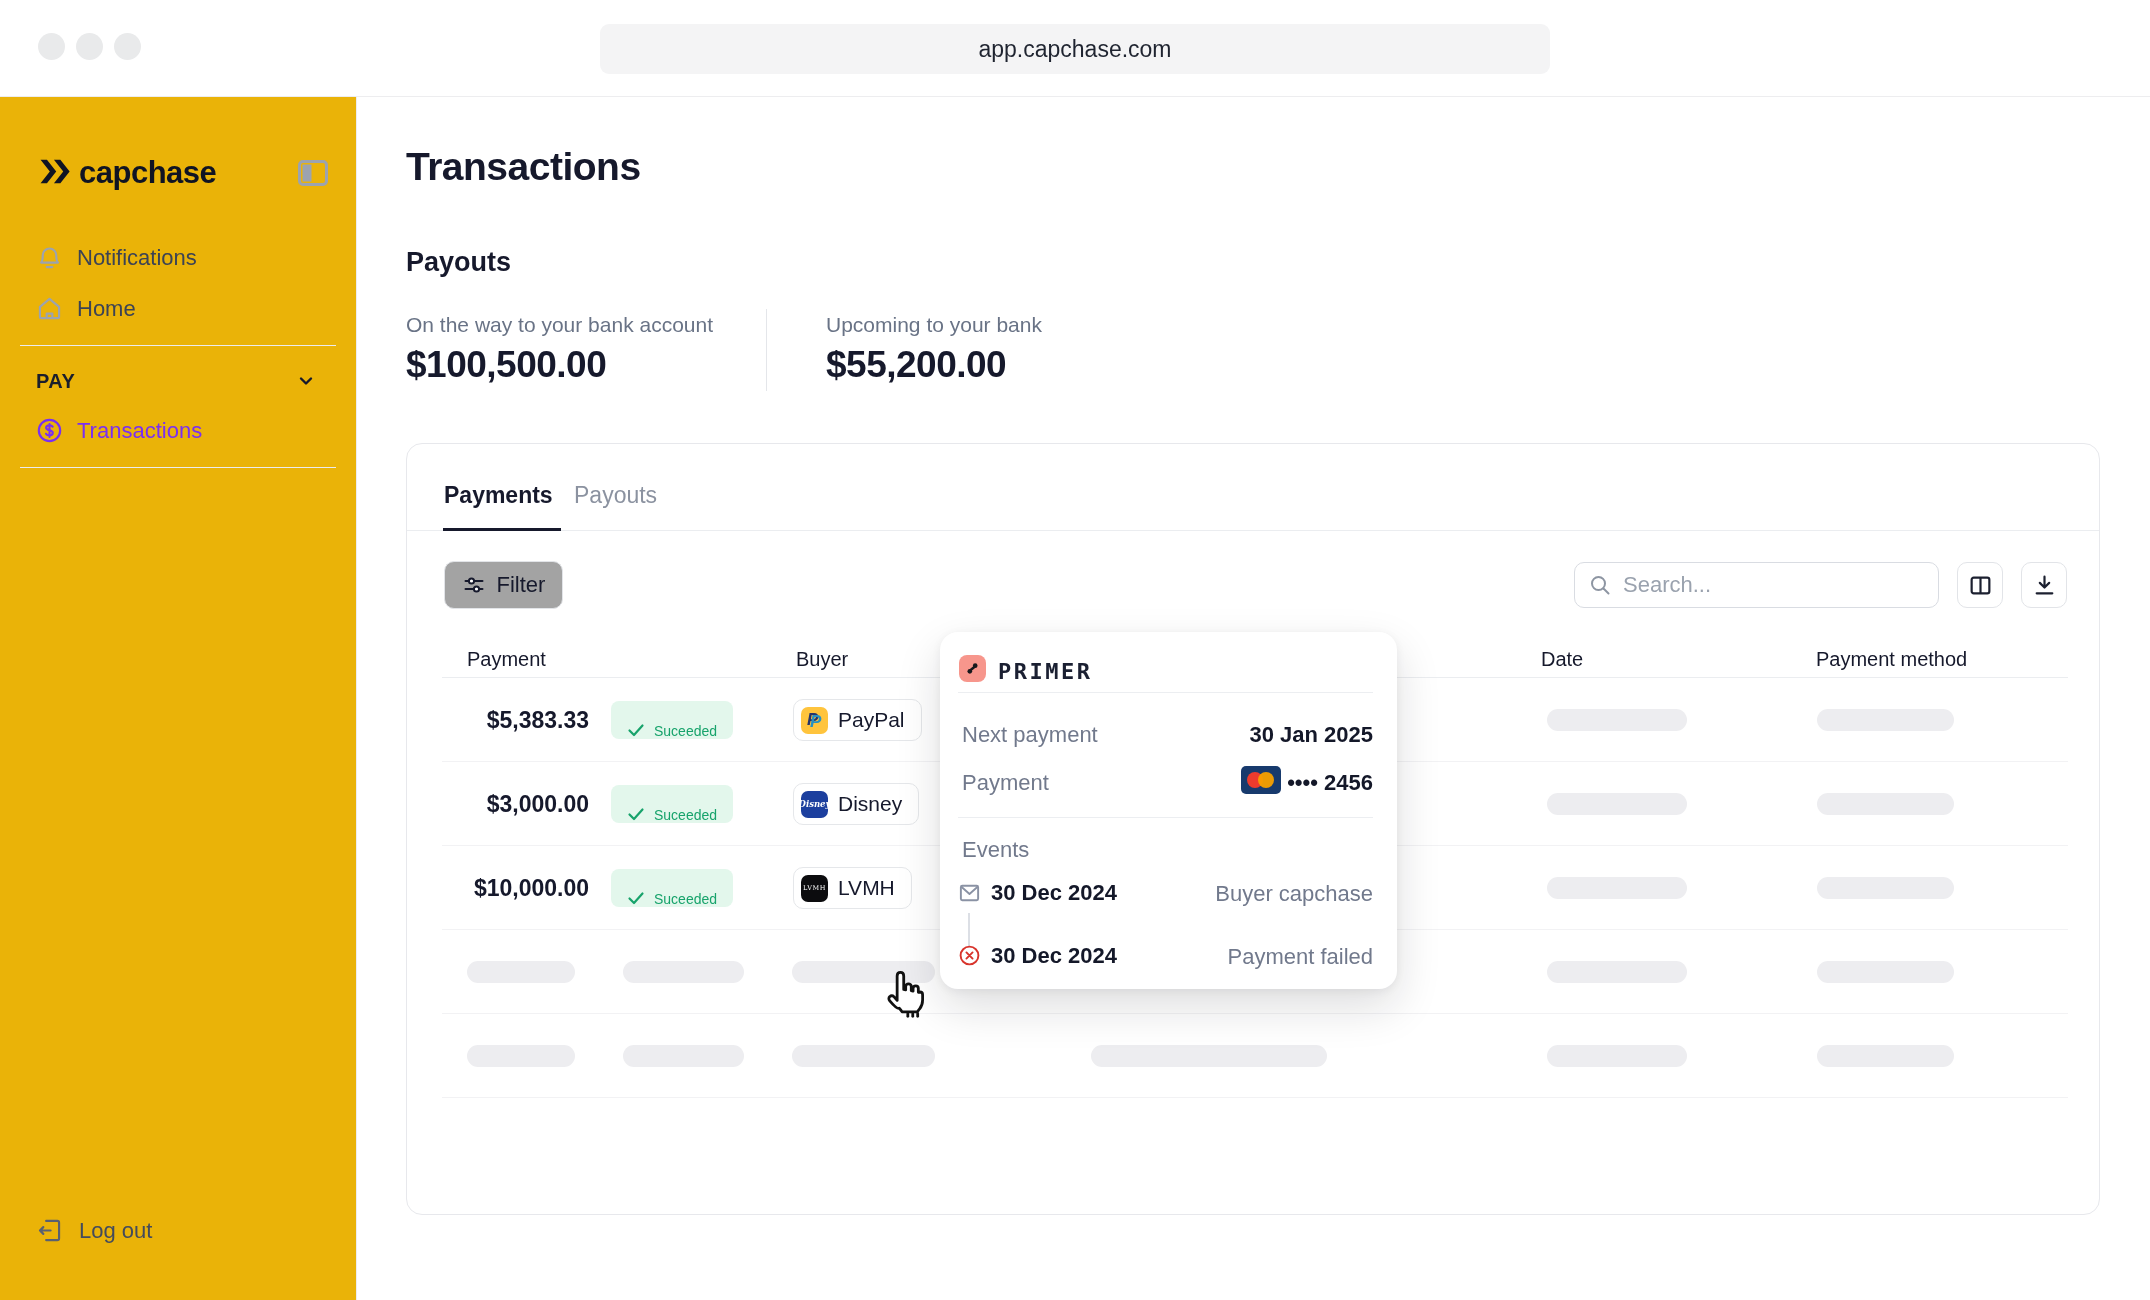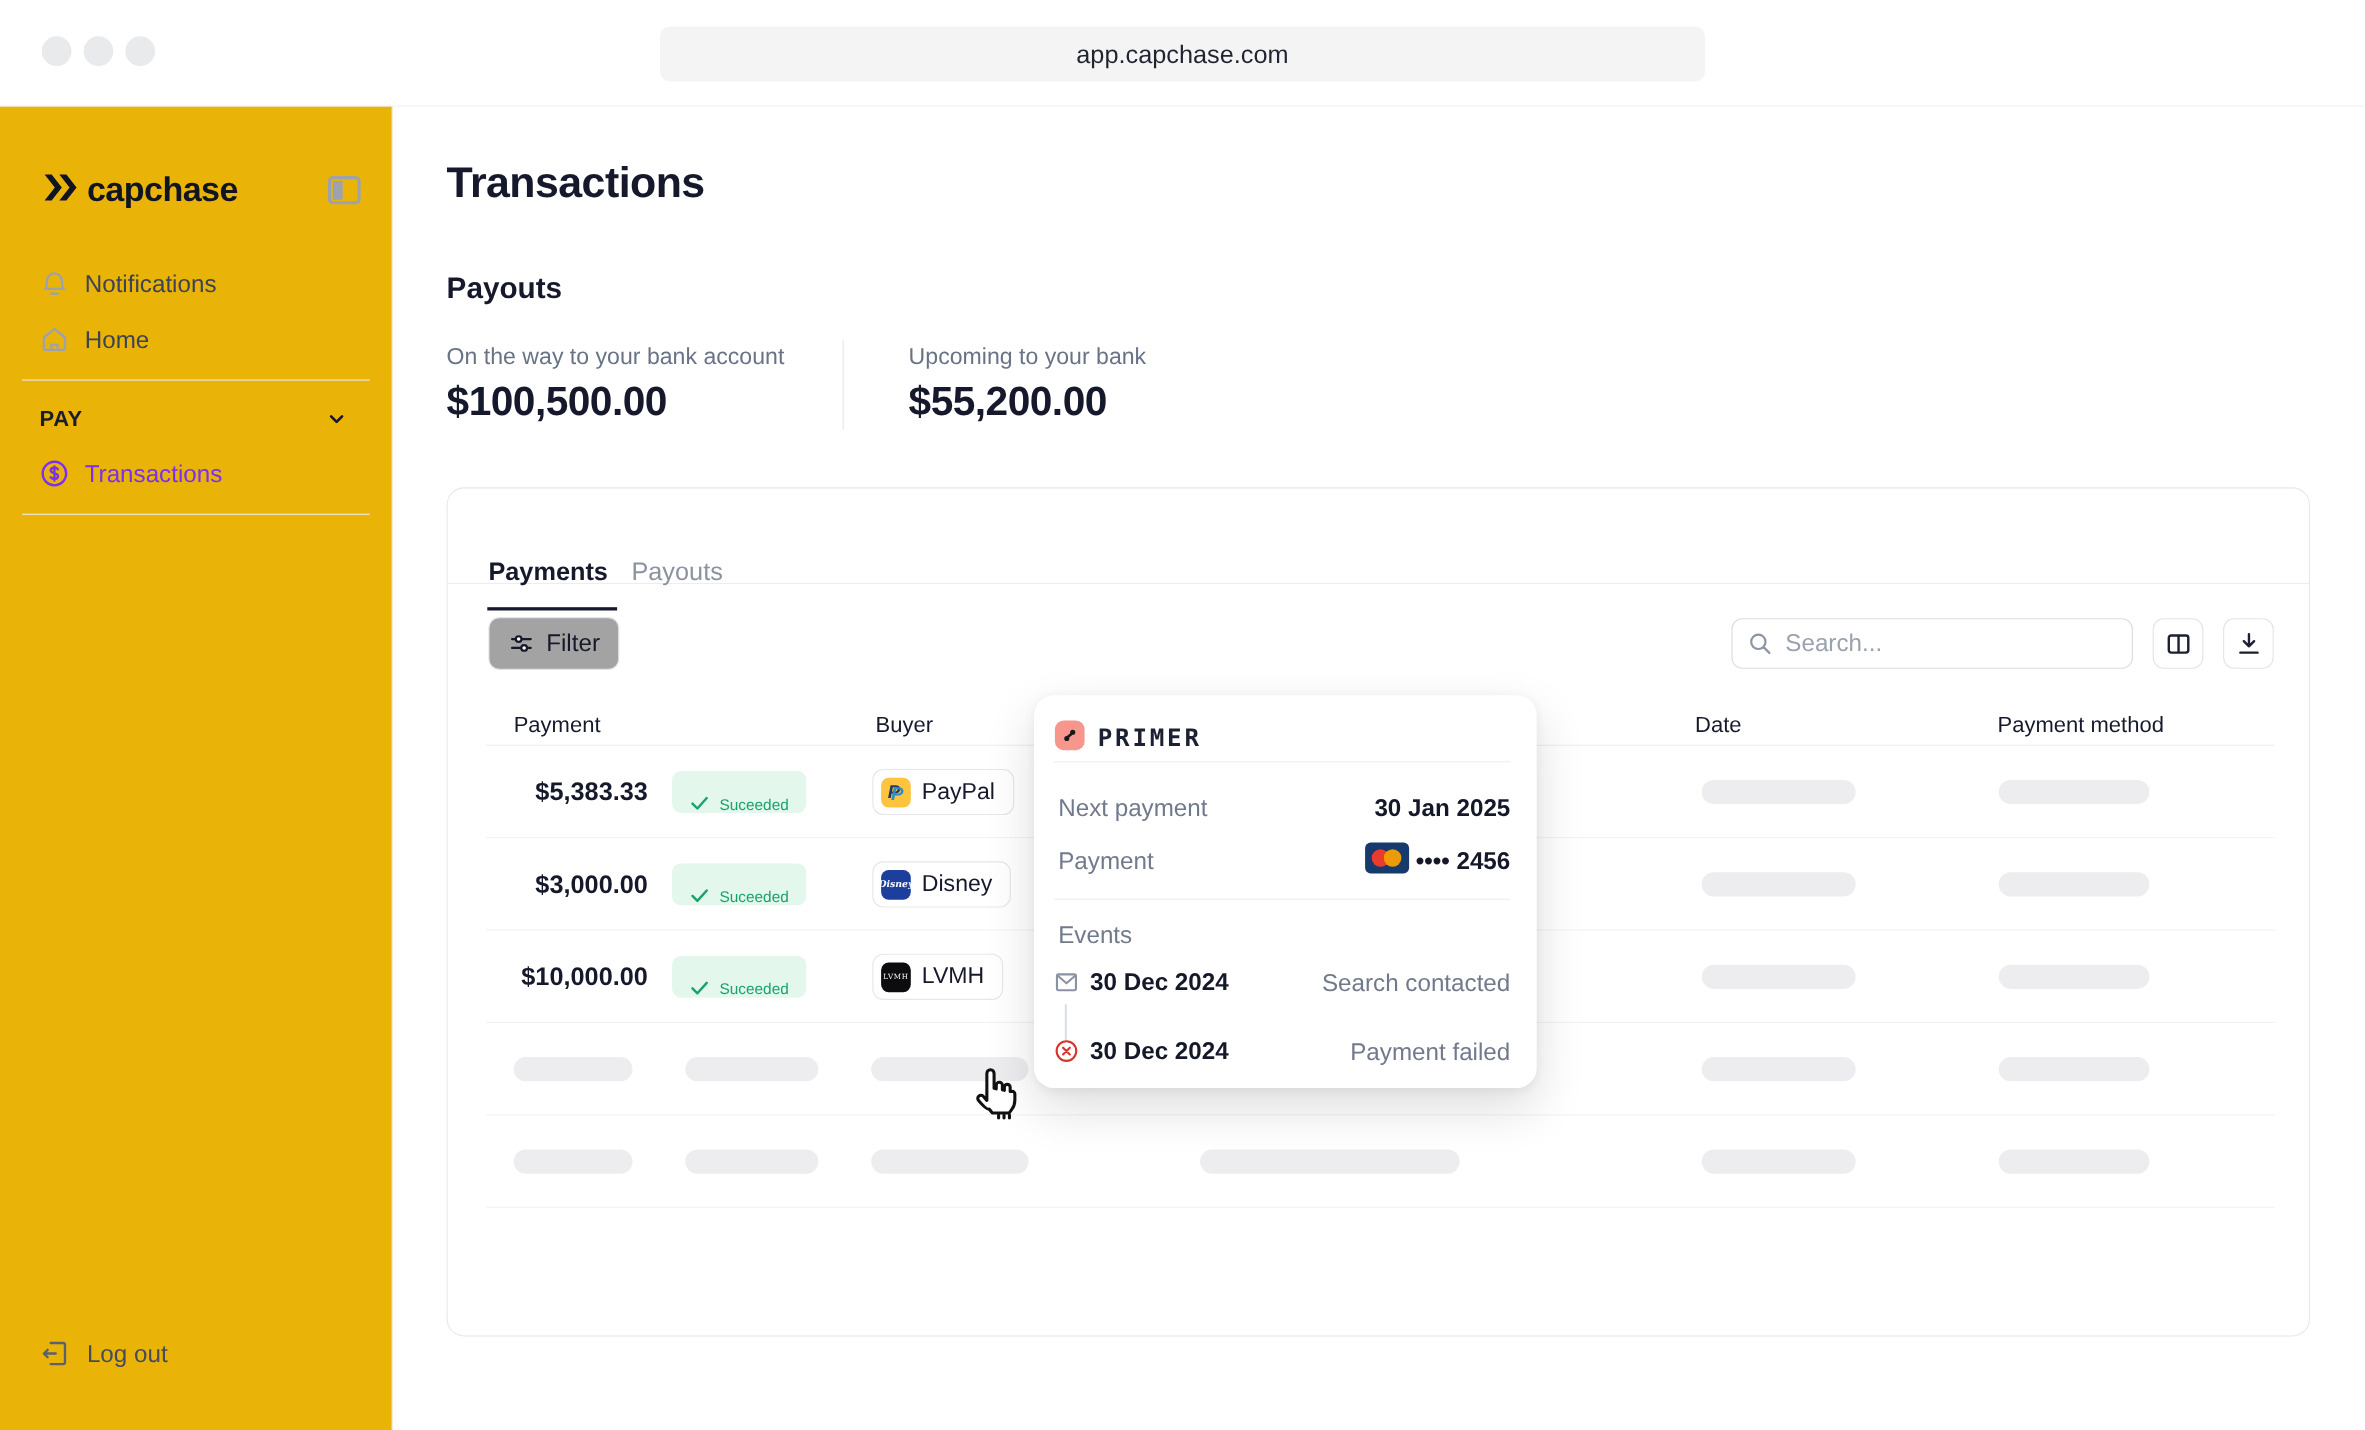--- a/index.html
+++ b/index.html
@@ -41,21 +41,21 @@
   .page-title{position:absolute;left:49px;top:48px;font-size:39px;font-weight:700;letter-spacing:-0.5px;}
   .payouts-heading{position:absolute;left:49px;top:150px;font-size:27px;font-weight:700;}
   .p-label{position:absolute;font-size:21px;color:#697386;}
   .p-amount{position:absolute;font-size:37px;font-weight:600;letter-spacing:-0.5px;color:#16192c;}
   .p-div{position:absolute;left:409px;top:212px;width:1px;height:82px;background:#e4e6ea;}
 
   
   .card{position:absolute;left:49px;top:346px;width:1694px;height:772px;background:#fff;
     border:1px solid #e7e8ec;border-radius:16px;box-sizing:border-box;}
   .tabs{position:absolute;left:0;top:0;width:100%;height:87px;border-bottom:1px solid #ebedf0;box-sizing:border-box;}
-  .tab{position:absolute;top:38px;font-size:23px;cursor:pointer;margin-top:24px;}
+  .tab{position:absolute;top:38px;font-size:23px;cursor:pointer;}
   .tab.active{font-weight:600;color:#16192c;}
   .tab.active::after{content:"";position:absolute;left:-1px;right:-8px;top:46px;height:3px;background:#16192c;}
   .tab.inactive{color:#8b92a0;}
   .toolbar{position:absolute;left:37px;right:32px;top:117px;height:48px;display:flex;align-items:center;}
   .filter-btn{display:flex;align-items:center;gap:11px;width:119px;height:48px;justify-content:center;
     border:1px solid #e2e4e8;border-radius:10px;font-size:22px;color:#16192c;background:#a3a3a3;cursor:pointer;box-sizing:border-box;}
   .right-tools{margin-left:auto;display:flex;align-items:center;gap:18px;}
   .search{position:relative;width:365px;height:46px;}
   .search input{width:100%;height:100%;box-sizing:border-box;border:1px solid #d9dce2;border-radius:10px;
     padding:0 14px 0 48px;font-size:22px;font-family:"Liberation Sans",sans-serif;color:#16192c;outline:none;}
@@ -390,21 +390,21 @@
     <div class="pop-div" style="top:185px"></div>
     <div class="pop-label" style="top:205px">Events</div>
 
     <div class="ev-ic" style="top:249px">
       <svg viewBox="0 0 24 24" fill="none" stroke="#8a92a4" stroke-width="2" stroke-linejoin="round">
         <rect x="3" y="5" width="18" height="15" rx="1.5"></rect>
           <path d="M3.5 6 12 13.5 20.5 6"></path>
       </svg>
     </div>
     <div class="ev-date" style="top:248px">30 Dec 2024</div>
-    <div class="ev-desc" style="top:249px">Search contacted</div>
+    <div class="ev-desc" style="top:249px">Buyer capchase</div>
 
     <div class="ev-line" style="top:281px;height:33px"></div>
 
     <div class="ev-ic" style="top:312px">
       <svg viewBox="0 0 24 24" fill="none" stroke="#d8342c" stroke-width="2" stroke-linecap="round">
         <circle cx="12" cy="12" r="9.3"></circle>
           <path d="M8.8 8.8l6.4 6.4M15.2 8.8l-6.4 6.4"></path>
       </svg>
     </div>
     <div class="ev-date" style="top:311px">30 Dec 2024</div>

